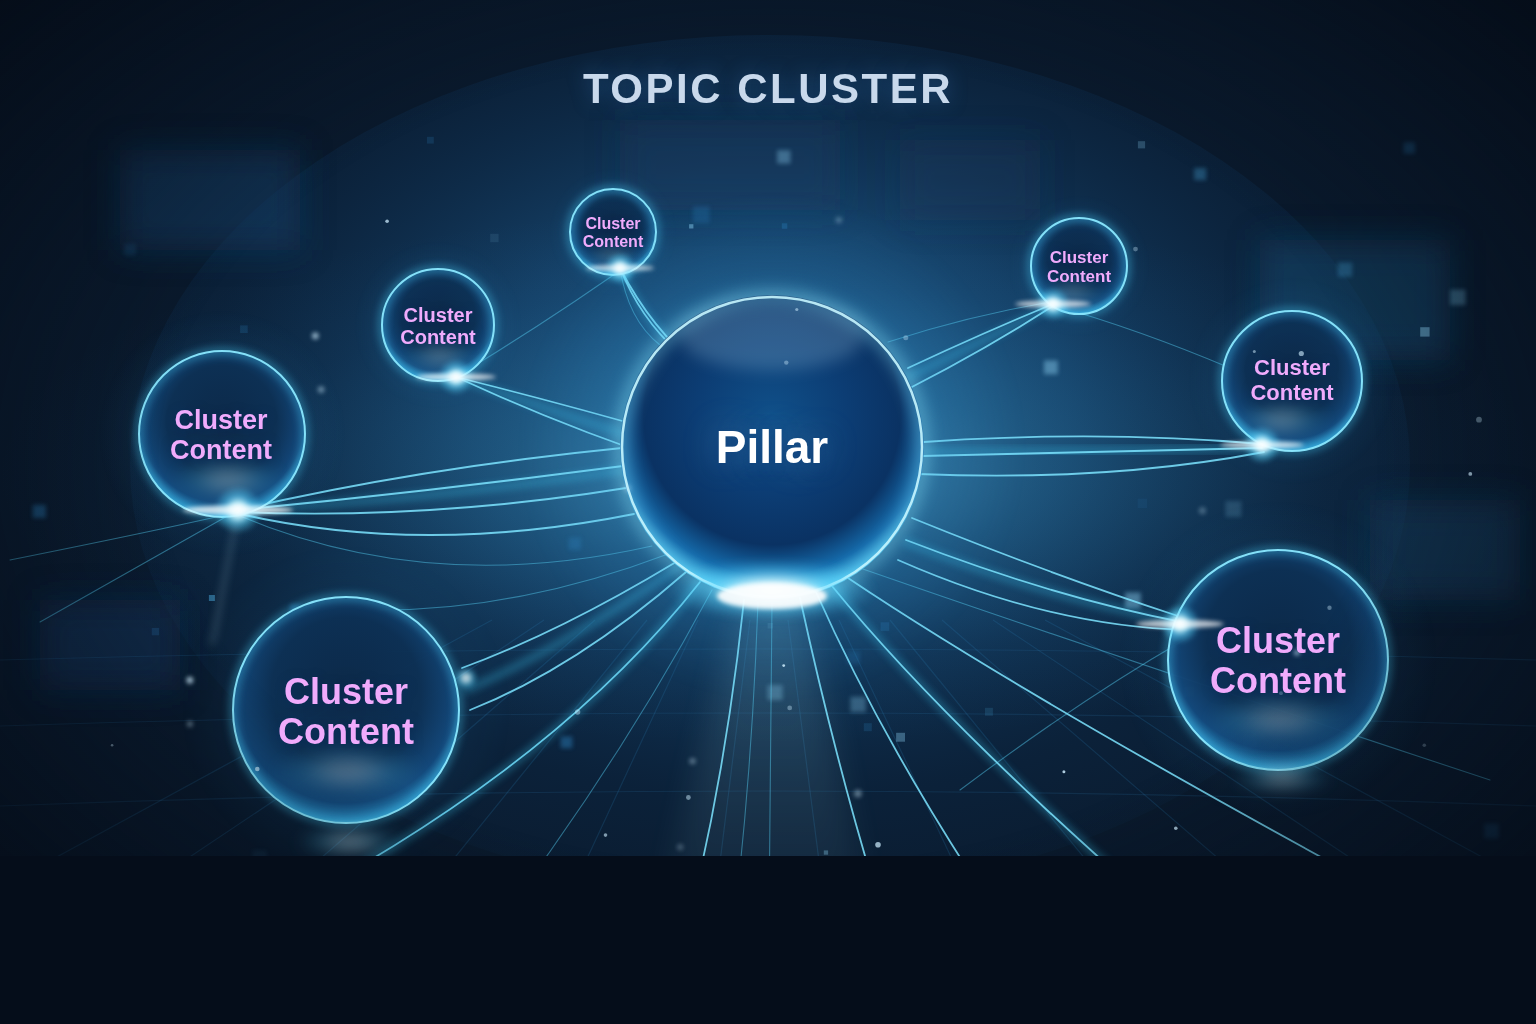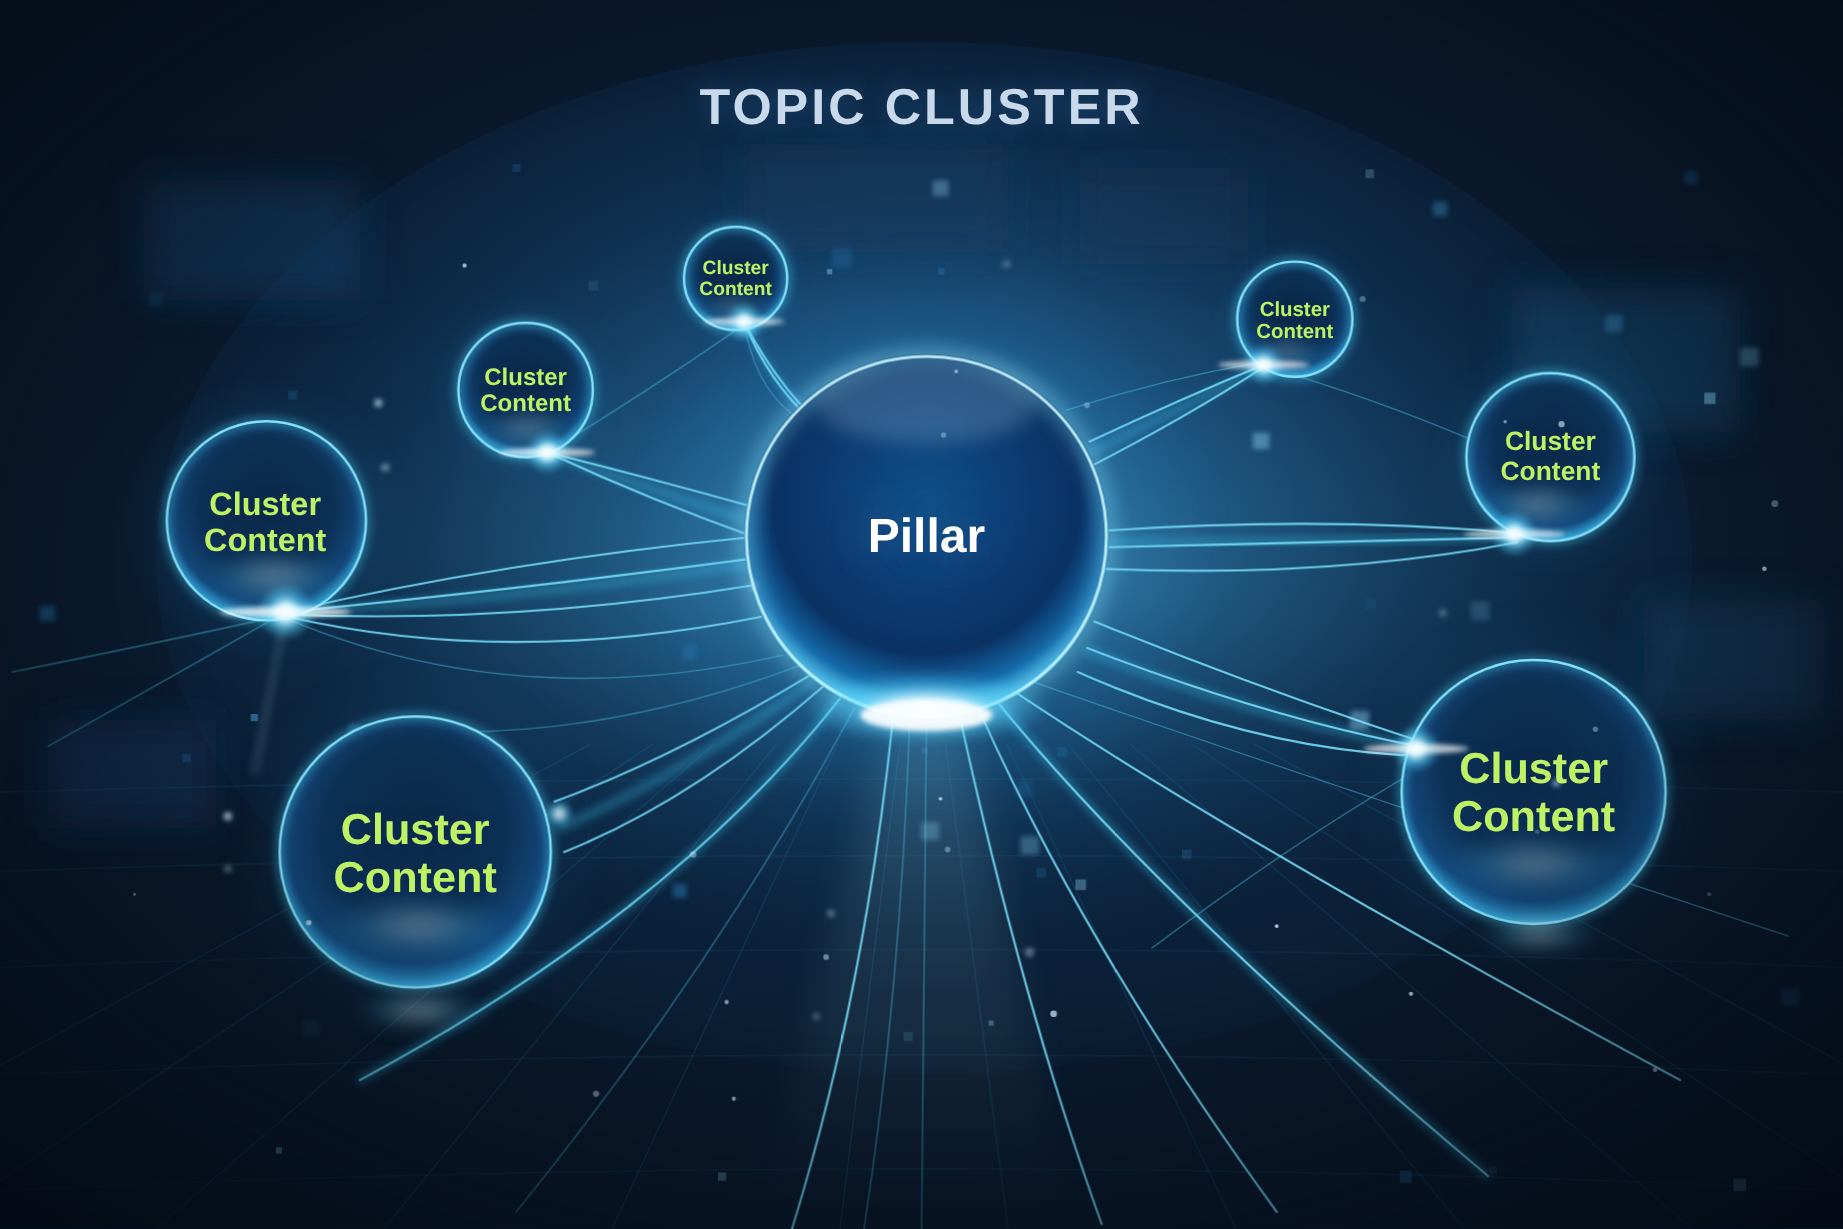--- a/index.html
+++ b/index.html
@@ -1,33 +1,33 @@
 <!DOCTYPE html>
 <html><head>
 <meta charset="utf-8">
 <style>
   html,body{margin:0;padding:0;background:#050d1a;}
   .stage{
-    position:relative;width:1536px;height:1024px;overflow:hidden;
+    position:relative;width:1536px;height:856px;overflow:hidden;
     background:#0a1829;font-family:"Liberation Sans",sans-serif;
   }
   .stage svg{position:absolute;left:0;top:0;}
   .label{
     position:absolute;transform:translate(-50%,-50%);
-    text-align:center;font-weight:bold;color:#bef264;
+    text-align:center;font-weight:bold;color:#f0abfc;
     line-height:1.12;white-space:nowrap;pointer-events:none;
     text-shadow:0 1px 10px rgba(8,45,100,.55);
   }
   .label span{display:block;}
   .title{
     left:768px;top:89px;font-size:42px;letter-spacing:2.5px;color:#c9d9ec;
     text-shadow:0 0 20px rgba(70,150,230,.35);
   }
   .pillar{
-    left:772px;top:447px;font-size:40px;line-height:1.06;color:#ffffff;
+    left:772px;top:447px;font-size:46px;line-height:1.06;color:#ffffff;
     text-shadow:0 2px 16px rgba(8,55,120,.65),0 0 34px rgba(190,240,255,.35);
   }
   .c1{left:613px;top:233px;font-size:16px;}
   .c2{left:438px;top:326px;font-size:20px;}
   .c3{left:221px;top:435px;font-size:27px;}
   .c4{left:346px;top:712px;font-size:36px;}
   .c5{left:1079px;top:267px;font-size:17px;}
   .c6{left:1292px;top:381px;font-size:22px;}
   .c7{left:1278px;top:661px;font-size:36px;}
   .wire{stroke:#7ce4ff;stroke-width:1.8;fill:none;opacity:.85;stroke-linecap:round;}

